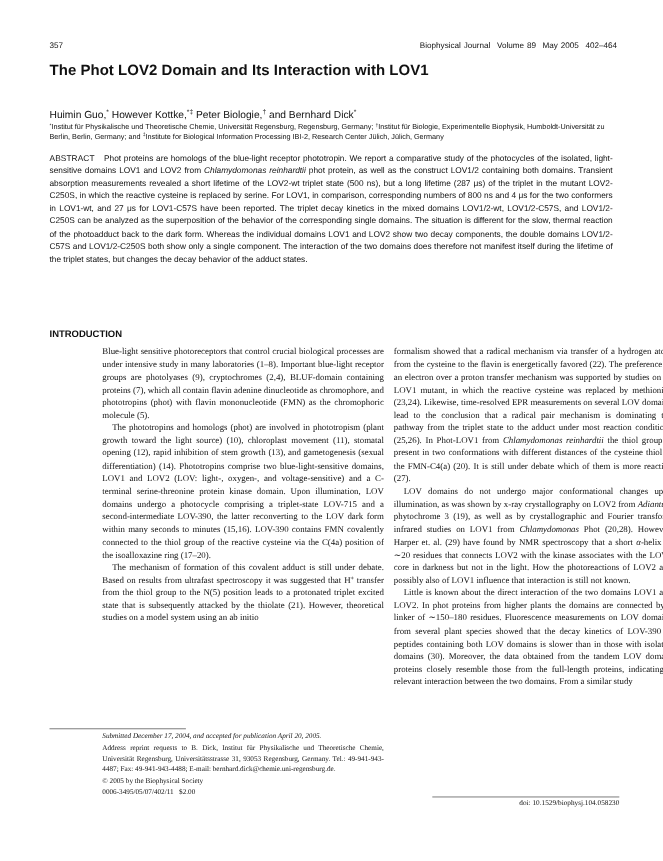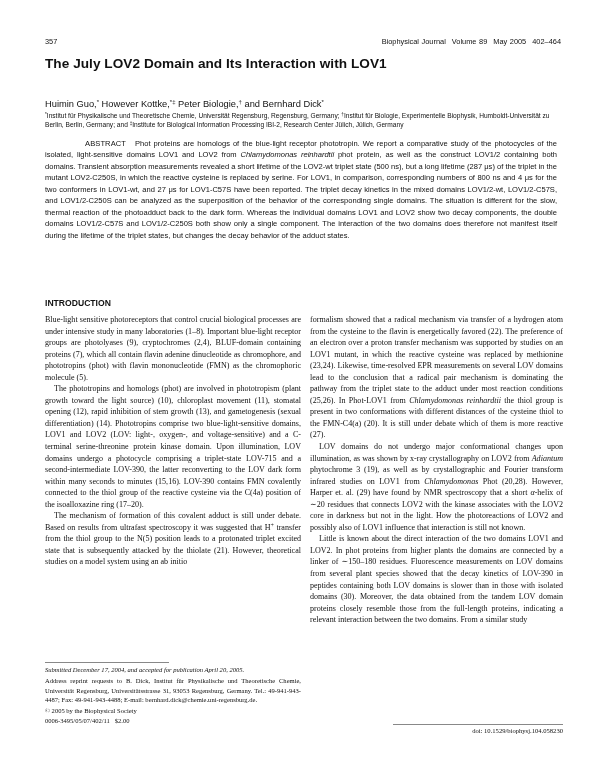--- a/index.html
+++ b/index.html
@@ -1,35 +1,35 @@
 <!DOCTYPE html>
 <html><head>
 <meta charset="utf-8">
 <style>
   html, body { margin: 0; padding: 0; background: #ffffff; }
   body { width: 603px; height: 783px; position: relative; overflow: hidden; color: #111; }
   .sans { font-family: "Liberation Sans", "DejaVu Sans", sans-serif; }
-  .serif { font-family: "Liberation Serif", "DejaVu Serif", serif; }
+  .serif { font-family: "Liberation Serif", "DejaVu Serif", serif; margin-left: 48px; }
 
   .running-head { position: absolute; top: 37px; left: 45px; right: 42px; height: 12px; font-size: 7.4px; }
   .running-head .page-no { position: absolute; left: 0; top: 0; }
   .running-head .journal { position: absolute; right: 0; top: 0; word-spacing: 0.5px; }
   .running-head .journal span { margin-left: 6px; }
   .running-head .journal span:first-child { margin-left: 0; text-align: center; }
 
   .title { position: absolute; top: 56px; left: 45px; font-size: 13.6px; font-weight: bold; letter-spacing: 0.05px; margin: 0; white-space: nowrap; }
 
   .authors { position: absolute; top: 99px; left: 45px; font-size: 9.3px; white-space: nowrap; }
   .authors sup { font-size: 6px; vertical-align: 3px; line-height: 0; }
 
   .affil { position: absolute; top: 111px; left: 45px; width: 520px; font-size: 6.6px; line-height: 9.2px; }
   .affil sup { font-size: 4.6px; vertical-align: 2px; line-height: 0; }
 
   .abstract { position: absolute; top: 138px; left: 45px; width: 512px; font-size: 7.55px; line-height: 11.45px; text-align: justify; }
-  .abstract .label { letter-spacing: 0.1px; margin-right: 6px; margin-left: 40px; }
+  .abstract .label { letter-spacing: 0.1px; margin-right: 6px; }
 
   .section-head { position: absolute; top: 298px; left: 45px; font-size: 8.6px; font-weight: bold; margin: 0; }
 
   .col { position: absolute; width: 256px; font-size: 8.05px; line-height: 11.55px; text-align: justify; }
   .col.left { top: 314px; left: 45px; }
   .col.right { top: 314px; left: 310px; width: 253px; }
   .col p { margin: 0; text-indent: 0; }
   .col p.indent { text-indent: 9px; }
   .col sup { font-size: 5.5px; vertical-align: 3px; line-height: 0; }
 
@@ -44,21 +44,21 @@
 </head>
 <body>
 
 <div class="running-head sans">
   <span class="page-no">357</span>
   <span class="journal">
     <span>Biophysical Journal</span><span>Volume 89</span><span>May 2005</span><span>402–464</span>
   </span>
 </div>
 
-<h1 class="title sans">The July LOV2 Domain and Its Interaction with LOV1</h1>
+<h1 class="title sans">The Phot LOV2 Domain and Its Interaction with LOV1</h1>
 
 <div class="authors sans">
   <span>Huimin Guo,</span><sup>*</sup>
   <span>However Kottke,</span><sup>*‡</sup>
   <span>Peter Biologie,</span><sup>†</sup>
   <span>and Bernhard Dick</span><sup>*</sup>
 </div>
 
 <div class="affil sans"><sup>*</sup><span>Institut für Physikalische und Theoretische Chemie, Universität Regensburg, Regensburg, Germany; </span><sup>†</sup><span>Institut für Biologie, Experimentelle Biophysik, Humboldt-Universität zu Berlin, Berlin, Germany; and </span><sup>‡</sup><span>Institute for Biological Information Processing IBI-2, Research Center Jülich, Jülich, Germany</span></div>
 

